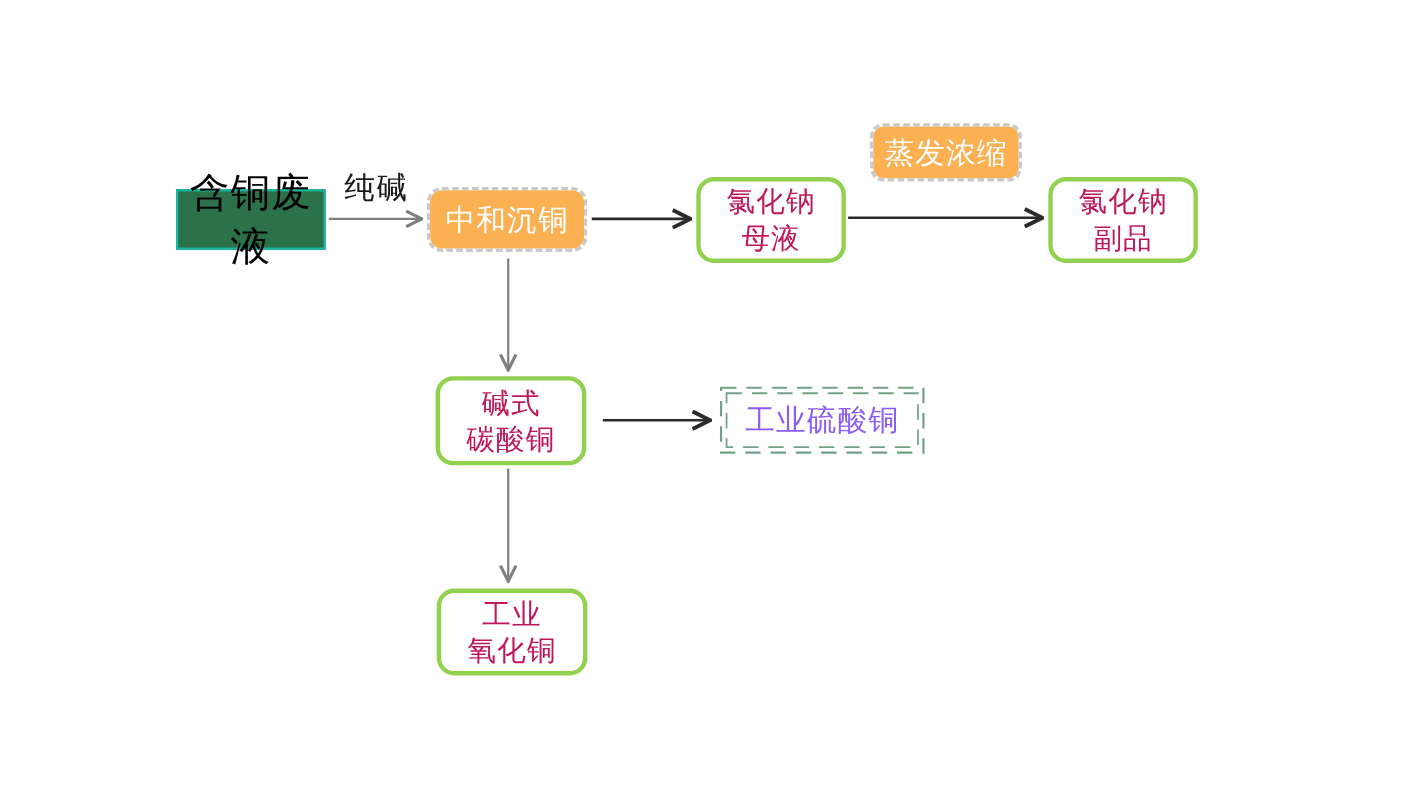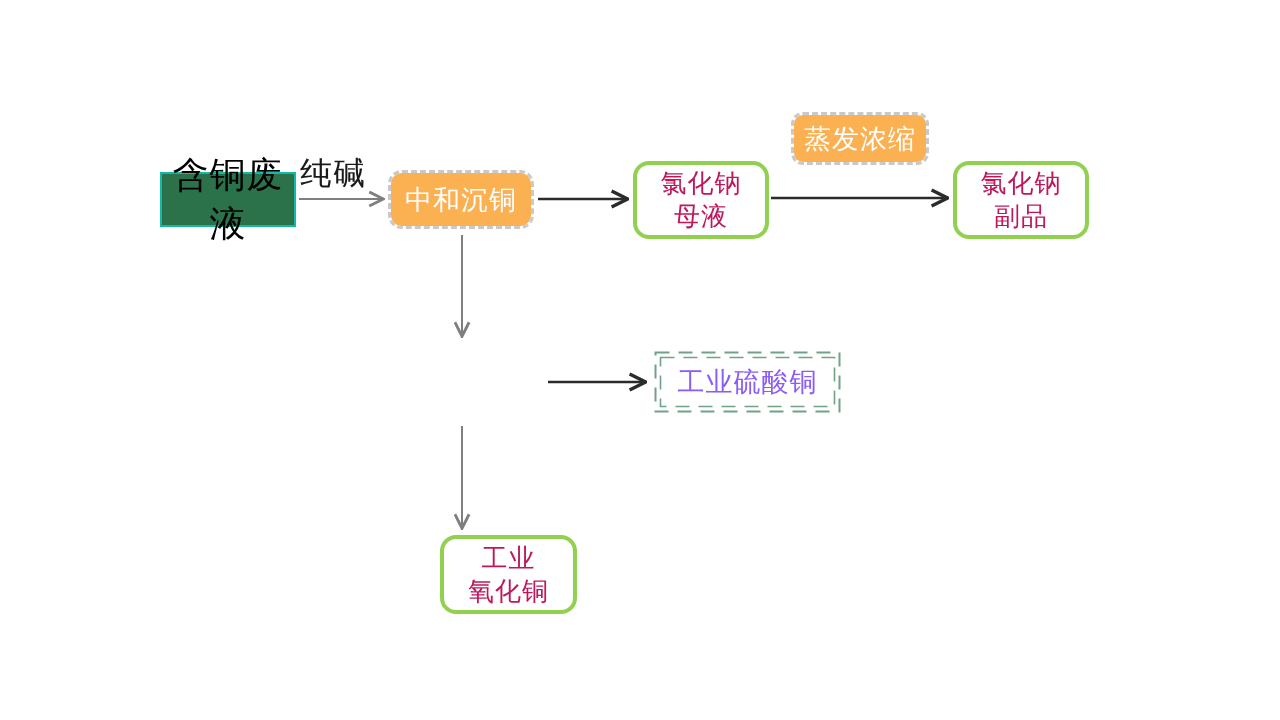--- a/index.html
+++ b/index.html
@@ -59,21 +59,22 @@
     letter-spacing: 1px;
   }
   .box-dashed-double .border-svg {
     position: absolute;
     left: 0; top: 0;
     width: 100%; height: 100%;
   }
   .edge-label {
     position: absolute;
     color: #1A1A1A;
-    font-size: 32px;
+    font-size: 28px;
+    text-align: center;
     letter-spacing: 1px;
   }
   .arrow-layer {
     position: absolute;
     left: 0; top: 0;
     width: 1280px; height: 720px;
     pointer-events: none;
   }
   .line2 { display: block; }
 </style>
@@ -122,27 +123,31 @@
 
   <div class="node box-orange" style="left:791px; top:112px; width:138px; height:53px; border-radius:12px;">
     <span>蒸发浓缩</span>
   </div>
 
   <div class="node box-green" style="left:953px; top:161px; width:136px; height:78px;">
     <span>氯化钠</span>
     <span class="line2">副品</span>
   </div>
 
+  <div class="node box-green" style="left:396px; top:342px; width:137px; height:81px;">
+    <span>碱式</span>
+    <span class="line2">碳酸铜</span>
+  </div>
 
   <div class="node box-dashed-double" style="left:654px; top:351px; width:187px; height:62px;">
     <svg class="border-svg" viewBox="0 0 187 62" preserveAspectRatio="none">
       <rect x="1.5" y="1.5" width="184" height="59" fill="none" stroke="#70A287" stroke-width="2" stroke-dasharray="14 9"></rect>
       <rect x="6.5" y="6.5" width="174" height="49" fill="none" stroke="#70A287" stroke-width="1.6" stroke-dasharray="14 9"></rect>
     </svg>
     <span>工业硫酸铜</span>
   </div>
 
-  <div class="node box-green" style="left:397px; top:535px; width:137px; height:79px;margin-left:43px;">
+  <div class="node box-green" style="left:397px; top:535px; width:137px; height:79px;">
     <span>工业</span>
     <span class="line2">氧化铜</span>
   </div>
 
 </div>
 
 </body></html>

